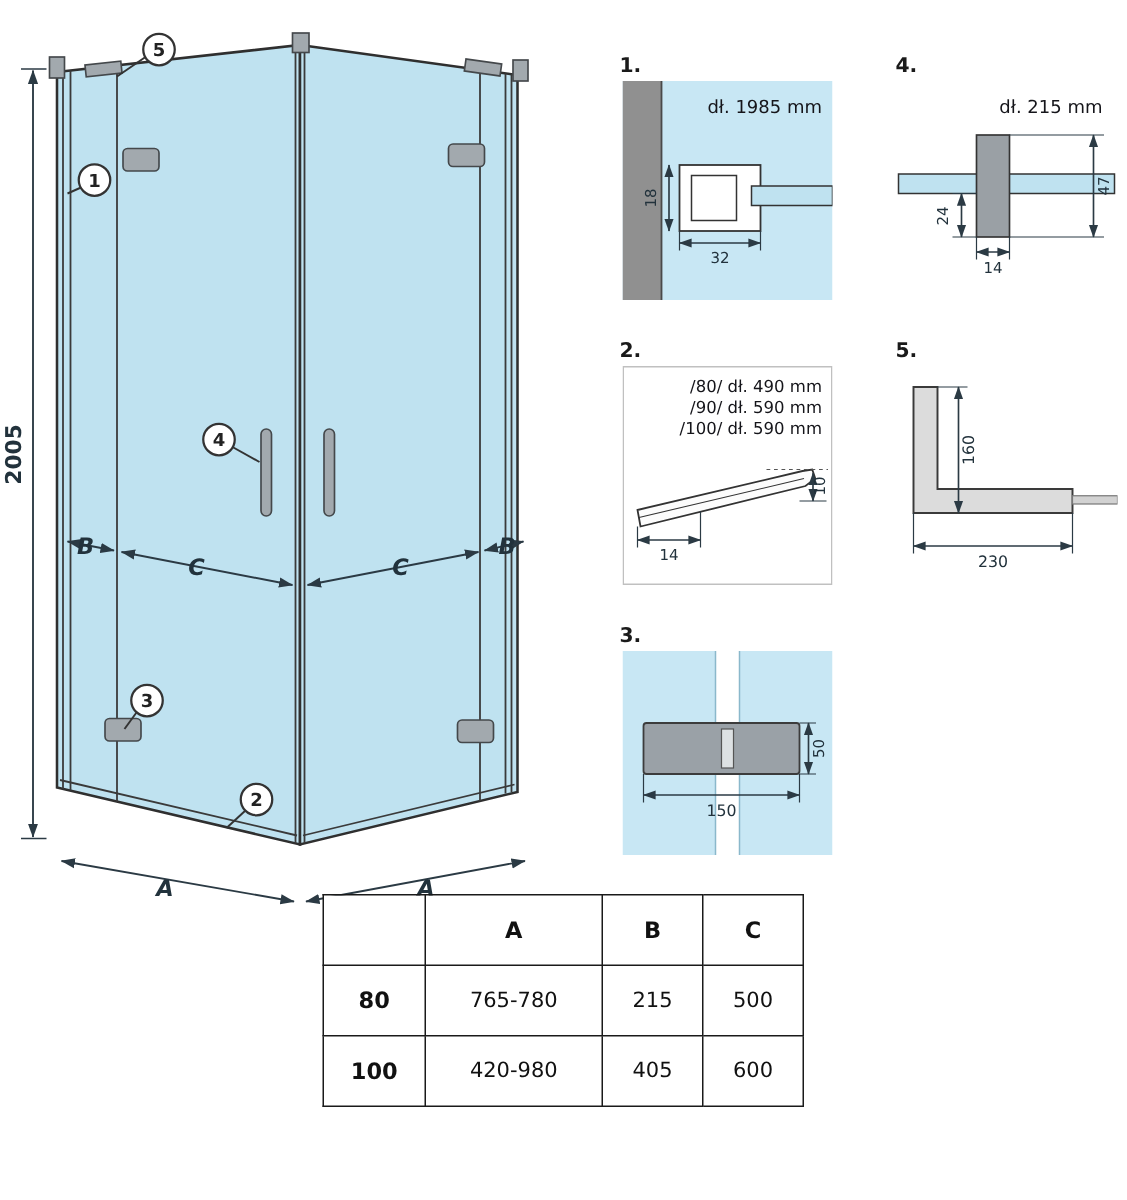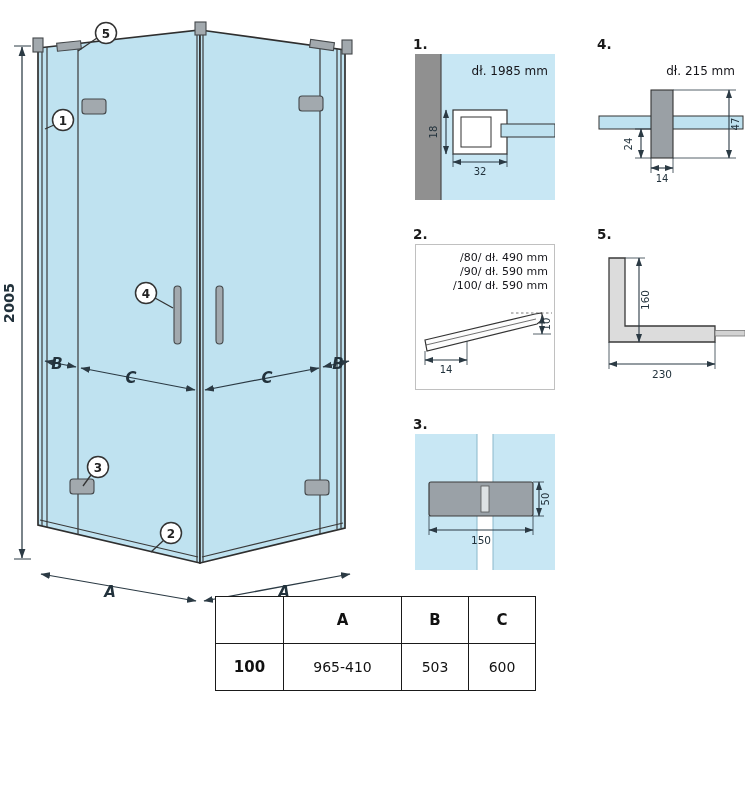--- a/index.html
+++ b/index.html
@@ -234,21 +234,27 @@
         <col style="width:67px">
     </colgroup>
     <tbody>
         <tr>
       <td class="hd"></td>
       <td class="hd">A</td>
       <td class="hd">B</td>
       <td class="hd">C</td>
     </tr>
     <tr>
+      <td class="hd">80</td>
+      <td>765-780</td>
+      <td>215</td>
+      <td>500</td>
+    </tr>
+    <tr>
       <td class="hd">100</td>
-      <td>965-410</td>
-      <td>503</td>
+      <td>420-980</td>
+      <td>405</td>
       <td>600</td>
     </tr>
   </tbody>
     </table>
 
 </div>
 
 </body></html>

